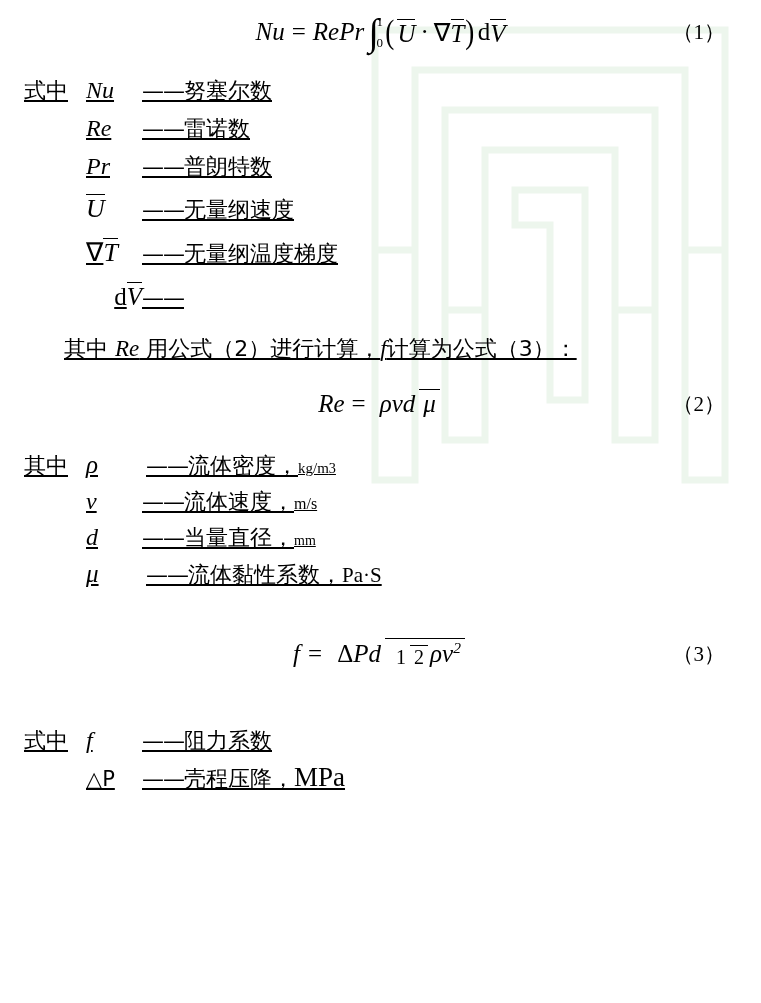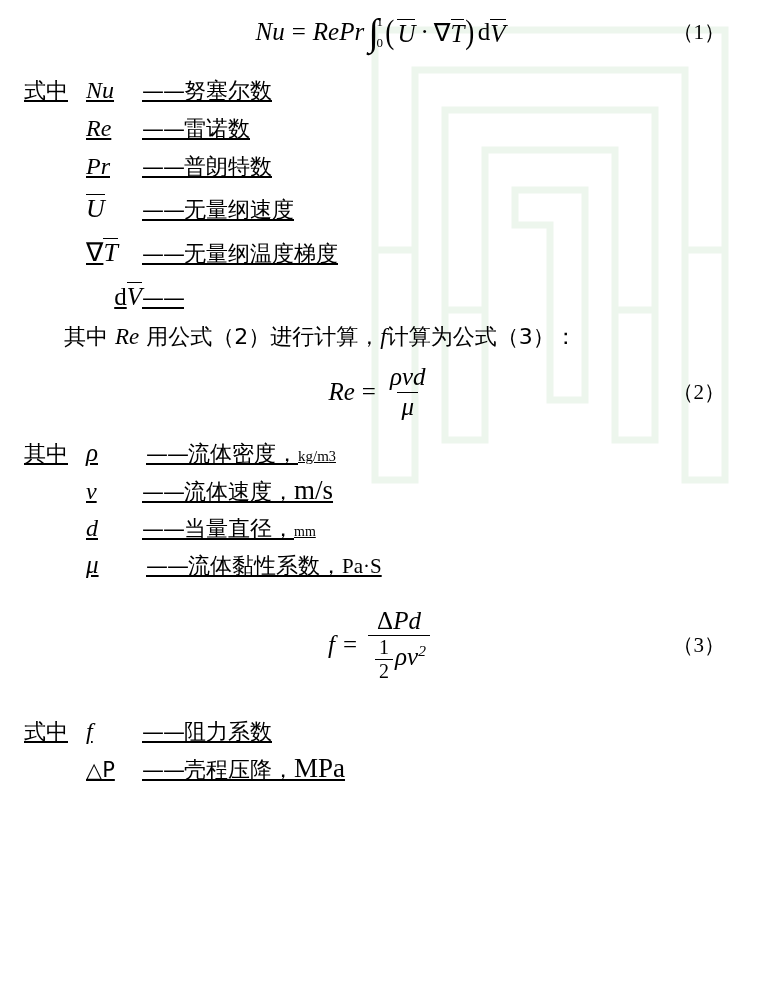--- a/index.html
+++ b/index.html
@@ -63,21 +63,21 @@
   .eq-num {
     position: absolute;
     right: 12px;
     font-size: 21px;
     font-family: "Liberation Serif", serif;
   }
 
   
   .frac {
     display: inline-flex;
-    flex-direction: column;
+    flex-direction: row;
     align-items: center;
     vertical-align: middle;
     margin: 0 3px;
   }
   .frac > .num { padding: 0 4px; line-height: 1.15; }
   .frac > .den { padding: 0 4px; line-height: 1.15; border-top: 1.4px solid #000; }
 
   
   .intg {
     display: inline-flex;
@@ -217,21 +217,21 @@
   </div>
 
   <div class="tline" style="margin-top:16px;text-align:right;">
     <span class="indent"></span>
     <span class="sym">
       <span class="mu" style="font-size:25px;">d</span><span class="mi bar" style="font-size:25px;">V</span>
     </span>
     <span class="zh dashes">——</span>
   </div>
 
-  <div class="sentence" style="margin-top:16px; padding-left:40px;">
+  <div class="sentence" style="margin-top:28px; padding-left:40px;text-decoration:underline;">
     <span class="zh">其中 </span><span class="mi">Re</span><span class="zh"> 用公式（2）进行计算，</span><span class="mi">f</span><span class="zh">计算为公式（3）：</span>
   </div>
 
   <div class="eq-row" style="height:76px; margin-top:6px;">
     <div class="eq-body">
       <span class="mi">Re</span>
       <span class="mu" style="margin:0 7px;">=</span>
       <span class="frac">
         <span class="num mi">ρvd</span>
         <span class="den mi">μ</span>
@@ -247,21 +247,21 @@
     <span class="zh">流体密度，</span>
     <span class="mu" style="font-size:15px;">kg/m</span>
       <span class="mu sup">3</span>
   </div>
 
   <div class="tline" style="margin-top:12px;">
     <span class="indent"></span>
     <span class="sym mi">v</span>
     <span class="zh dashes">——</span>
     <span class="zh">流体速度，</span>
-    <span class="mu" style="font-size:27px;">m/s</span>
+    <span class="mu" style="font-size:16px;">m/s</span>
   </div>
 
   <div class="tline" style="margin-top:12px;">
     <span class="indent"></span>
     <span class="sym mi">d</span>
     <span class="zh dashes">——</span>
     <span class="zh">当量直径，</span>
     <span class="mu" style="font-size:14px;">mm</span>
   </div>
 

